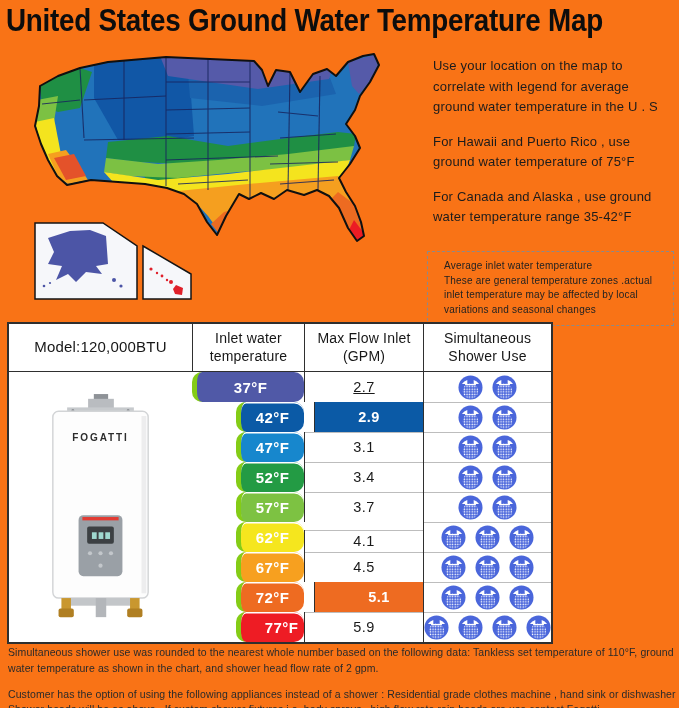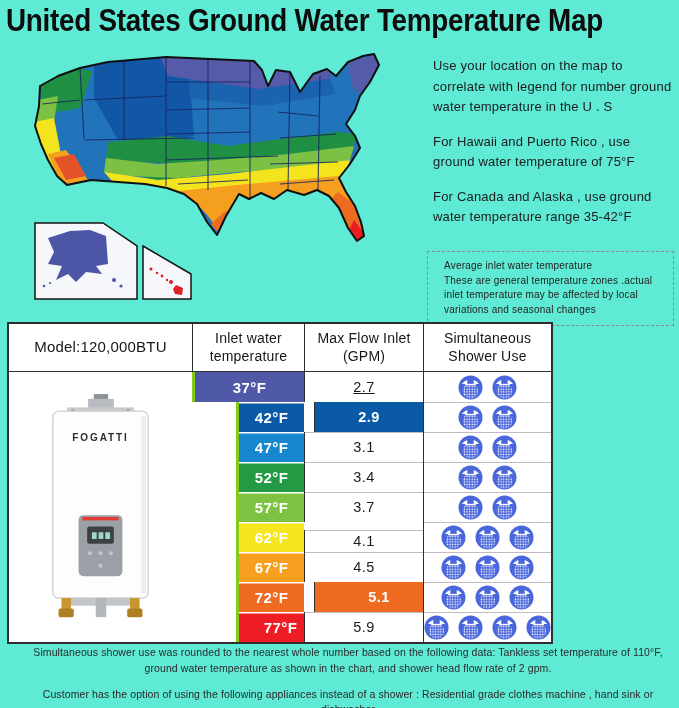--- a/index.html
+++ b/index.html
@@ -1,16 +1,16 @@
 <!DOCTYPE html>
 <html><head>
 <meta charset="utf-8">
 <style>
   html,body{margin:0;padding:0;background:#fff;}
-  .page{position:relative;width:679px;height:708px;background:#5eead4;overflow:hidden;
+  .page{position:relative;width:679px;height:708px;background:#f97316;overflow:hidden;
         font-family:"Liberation Sans",sans-serif;color:#111;}
   
   .title{position:absolute;top:2px;left:6px;margin:0;font-size:32px;font-weight:700;
          letter-spacing:-.3px;white-space:nowrap;transform:scaleX(.87);transform-origin:0 50%;color:#0d0d0d;}
   
   .map-wrap{position:absolute;left:18px;top:52px;width:402px;height:256px;}
   
   .right-col{position:absolute;left:433px;top:56px;width:241px;font-size:13px;line-height:1.58;
              letter-spacing:.2px;color:#1c1c1c;}
   .right-col p{margin:0 0 14px 0;}
@@ -23,32 +23,32 @@
               display:grid;grid-template-columns:183px 112px 119px 1fr;
               grid-template-rows:48px repeat(9,30px);
               border:2px solid #2f2f2f;background:#fff;}
   .cell{display:flex;align-items:center;justify-content:center;text-align:center;}
   .th{font-size:14px;font-weight:500;letter-spacing:.2px;color:#161616;line-height:1.25;
       border-bottom:1.5px solid #2f2f2f;}
   .th.bl,.bl{border-left:1px solid #2f2f2f;}
   .th .wrap-narrow{max-width:125px;}
   .model-cell{grid-column:1;grid-row:2/11;}
   .inlet{grid-column:2;color:#fff;font-weight:700;font-size:15px;letter-spacing:.4px;
-         border-left:3px solid #84cc16;}
+         border-left:5px solid #84cc16;border-radius:10px;}
   .inlet.not-first{box-shadow:inset 0 1.5px 0 #fff;margin-left:44px;}
   .gpm{grid-column:3;font-size:14.5px;font-weight:500;color:#1a1a1a;letter-spacing:.4px;
        border-left:1px solid #2f2f2f;}
   .showers{grid-column:4;gap:9px;border-left:1px solid #2f2f2f;}
   .sep{box-shadow:inset 0 1px 0 #bdbdbd;text-align:center;}
   .gpm.hl{color:#fff;font-weight:700;box-shadow:none;margin-left:10px;}
   .shower{width:25px;height:25px;flex:0 0 auto;}
   
   .footnotes{position:absolute;left:4px;top:645px;width:672px;font-size:10.5px;line-height:1.5;
              color:#2a2a2a;letter-spacing:.1px;}
-  .footnotes p{margin:0 0 10px 16px;white-space:pre-line;text-align:center;}
+  .footnotes p{margin:0 0 10px 4px;white-space:pre-line;}
   .hidden-defs{position:absolute;width:0;height:0;overflow:hidden;}
 </style>
 </head>
 <body>
 
 <svg class="hidden-defs" aria-hidden="true">
   <defs>
     <pattern id="showerDots" width="2.7" height="2.7" patternUnits="userSpaceOnUse">
       <circle cx="1.3" cy="1.3" r="0.78" fill="#ffffff"></circle>
     </pattern>
@@ -134,21 +134,21 @@
         <circle cx="139" cy="221" r="1.2" fill="#e0202a"></circle>
         <circle cx="144" cy="224" r="1.4" fill="#e0202a"></circle>
         <circle cx="149" cy="228" r="1.2" fill="#e0202a"></circle>
         <circle cx="153" cy="230" r="2" fill="#e0202a"></circle>
         <path d="M158,233 L165,236 L164,243 L157,242 L155,237 Z" fill="#e0202a"></path>
       </g>
     </svg>
   </div>
 
   <div class="right-col">
-    <p>Use your location on the map to correlate with legend for number ground water temperature in the U . S</p>
+    <p>Use your location on the map to correlate with legend for average ground water temperature in the U . S</p>
     <p>For Hawaii and Puerto Rico , use ground water temperature of 75°F</p>
     <p>For Canada and Alaska , use ground water temperature range 35-42°F</p>
   </div>
 
   <div class="callout">
     <p>Average inlet water temperature</p>
     <p>These are general temperature zones .actual inlet temperature may be affected by local variations and seasonal changes</p>
   </div>
 
   <div class="spec-table">

